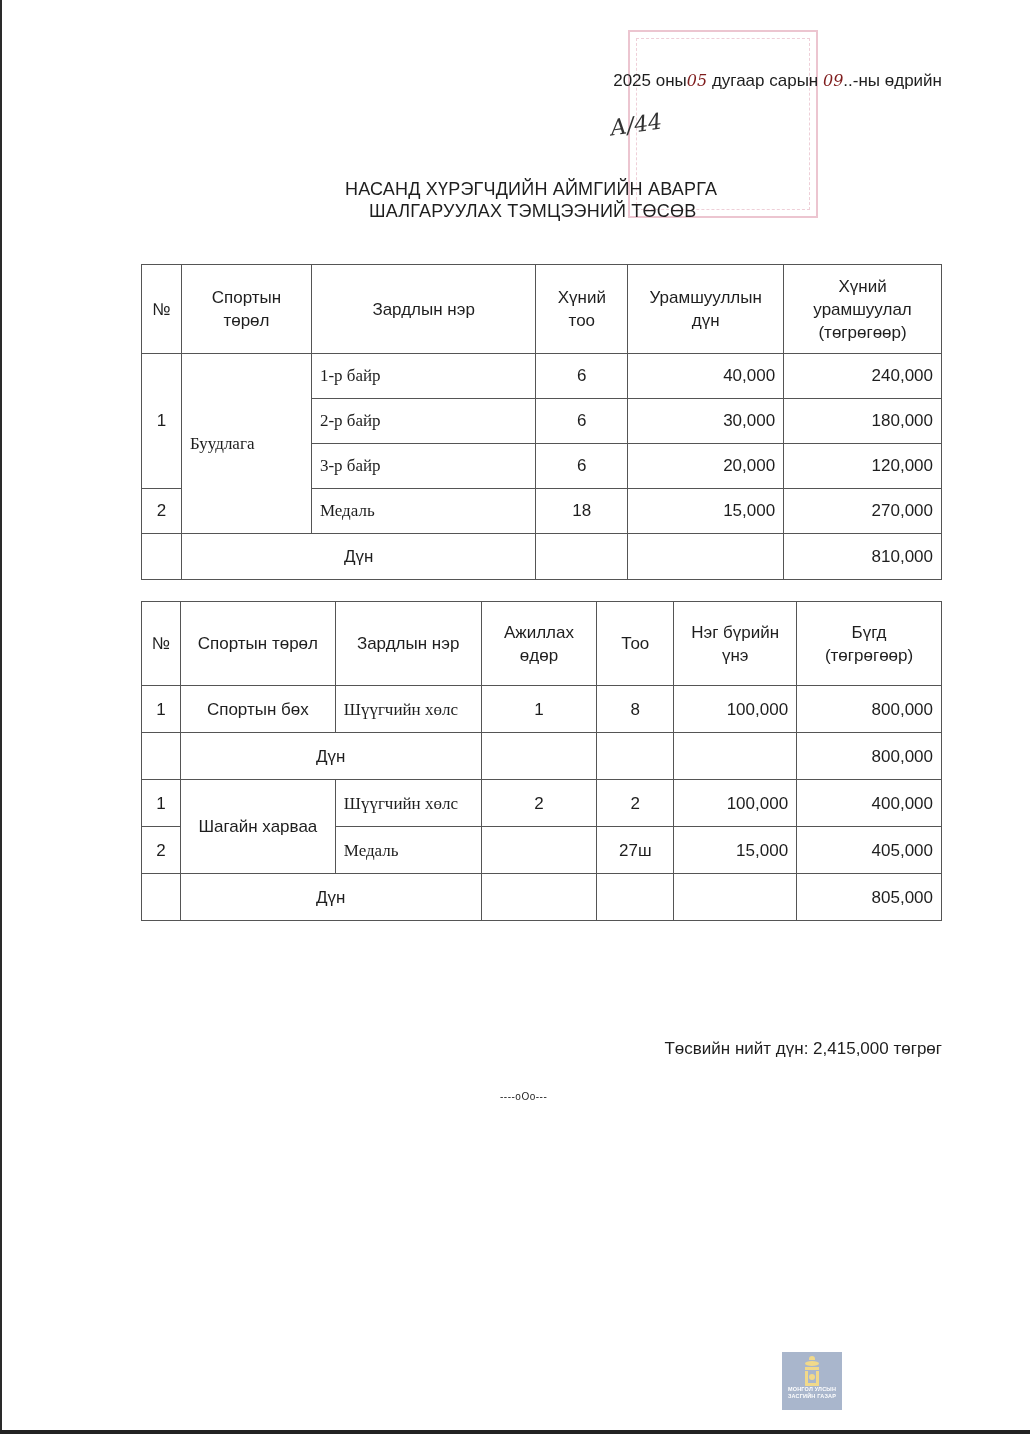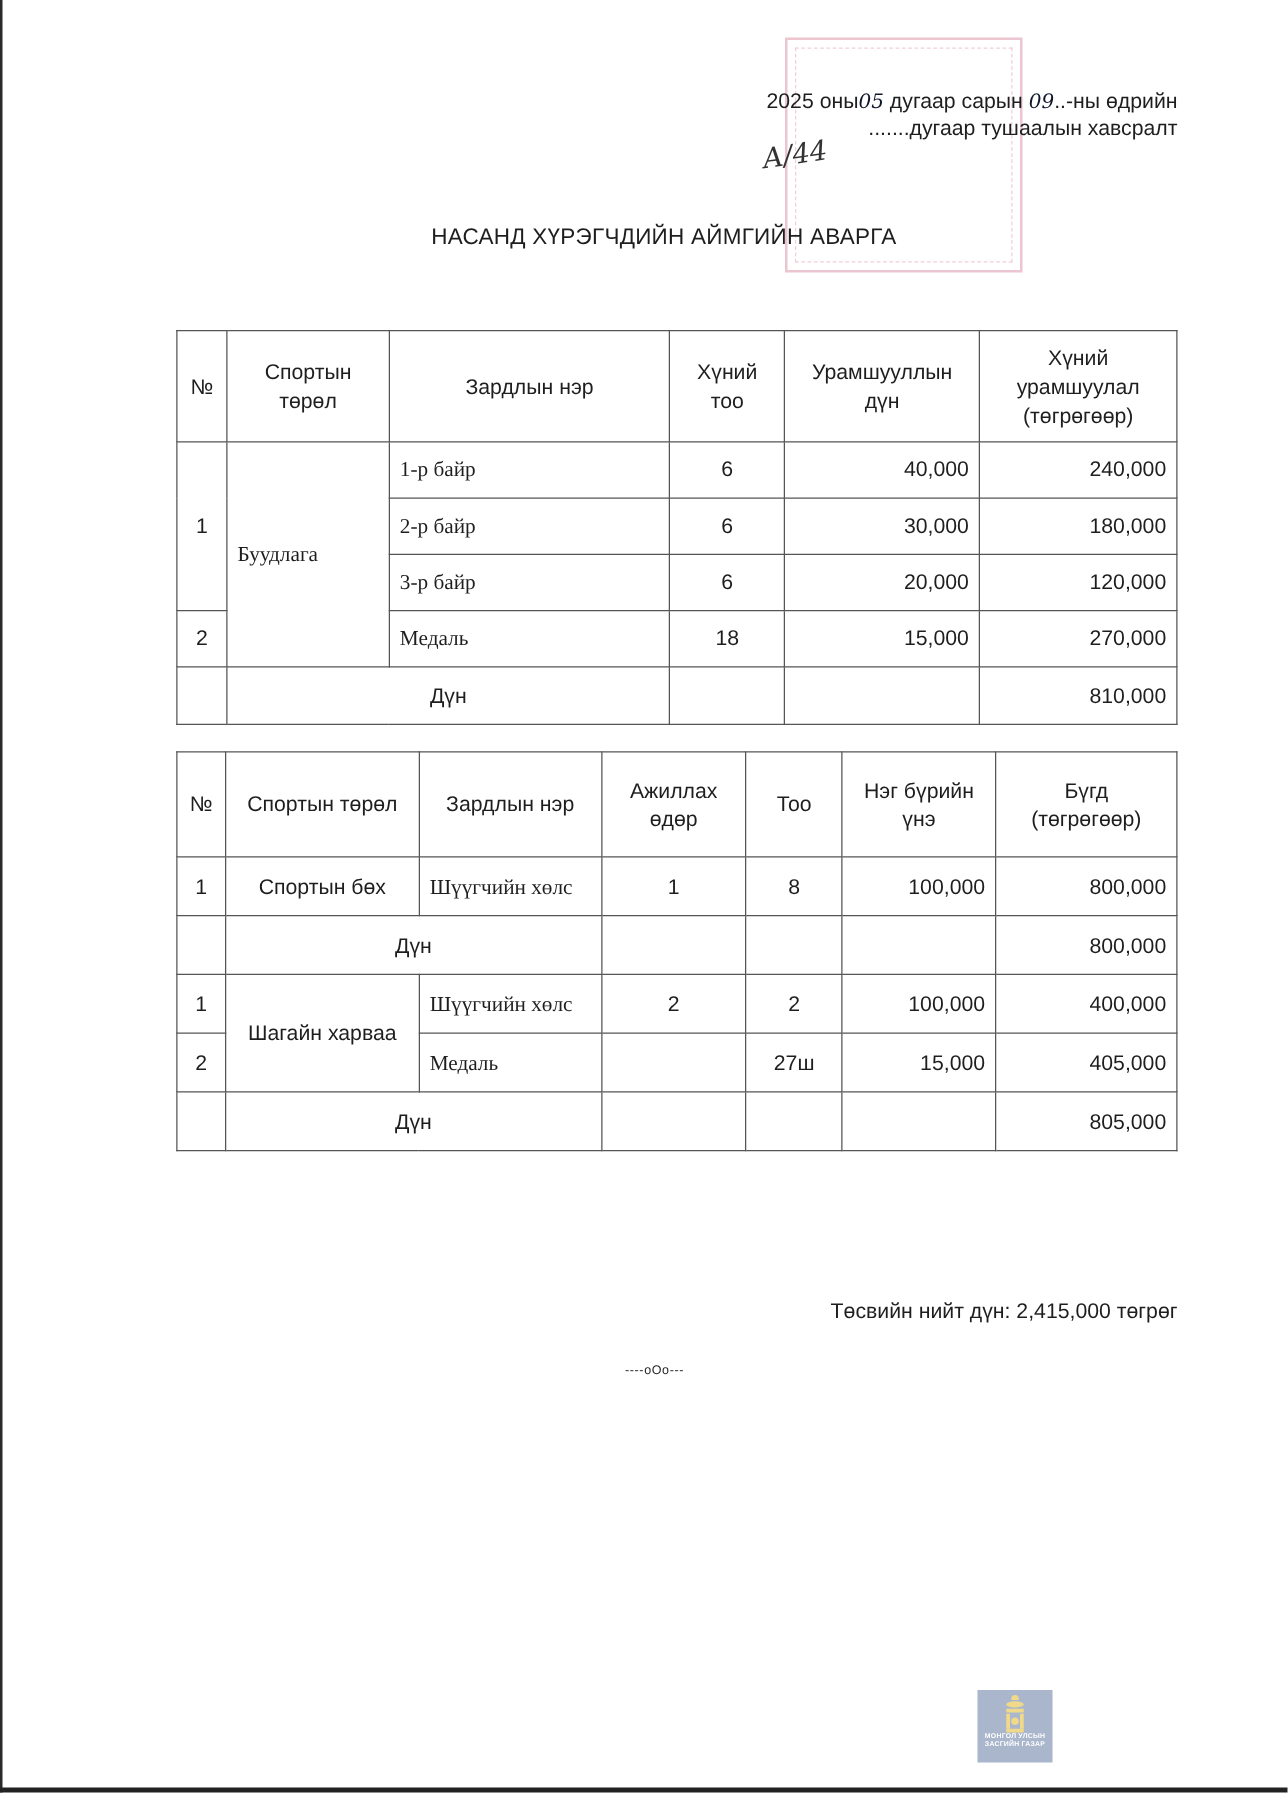--- a/index.html
+++ b/index.html
@@ -20,21 +20,21 @@
   .stamp::before {
     content: ""; position: absolute; left: 6px; top: 6px; right: 6px; bottom: 6px;
     border: 1px dashed rgba(220, 150, 170, 0.45);
   }
 
   .header-block {
     position: absolute; right: 88px; top: 70px; text-align: right;
     font-size: 17px; line-height: 22px;
   }
   .header-block .hand {
-    font-family: "DejaVu Serif", serif; font-style: italic; color: #0f172a;
+    font-family: "DejaVu Serif", serif; font-style: italic; color: #7f1d1d;
     font-size: 16px;
   }
   .hand-number {
     position: absolute; left: 610px; top: 112px;
     font-family: "DejaVu Serif", serif; font-style: italic; font-size: 22px; color: #333;
     transform: rotate(-8deg);
   }
 
   .doc-title {
     position: absolute; left: 345px; top: 178px; font-size: 18px; line-height: 22px;
@@ -91,26 +91,26 @@
 <div class="bottom-edge"></div>
 
 <div class="stamp"></div>
 
 <div class="header-block">
   <div>
     <span>2025 оны</span><span class="hand">05</span>
     <span>дугаар сарын</span>
     <span class="hand">09</span><span>..-ны өдрийн</span>
   </div>
-  <div>.......дугаар тушаалын  хавсралт</div>
 </div>
 <div class="hand-number">А/44</div>
 
 <div class="doc-title">
   <div>НАСАНД ХҮРЭГЧДИЙН  АЙМГИЙН АВАРГА</div>
+  <div class="line2">ШАЛГАРУУЛАХ  ТЭМЦЭЭНИЙ ТӨСӨВ</div>
 </div>
 
 <table class="grid" id="table1">
   <colgroup>
     <col style="width:40px">
       <col style="width:130px">
       <col style="width:225px">
     <col style="width:92px">
       <col style="width:156px">
       <col style="width:158px">

